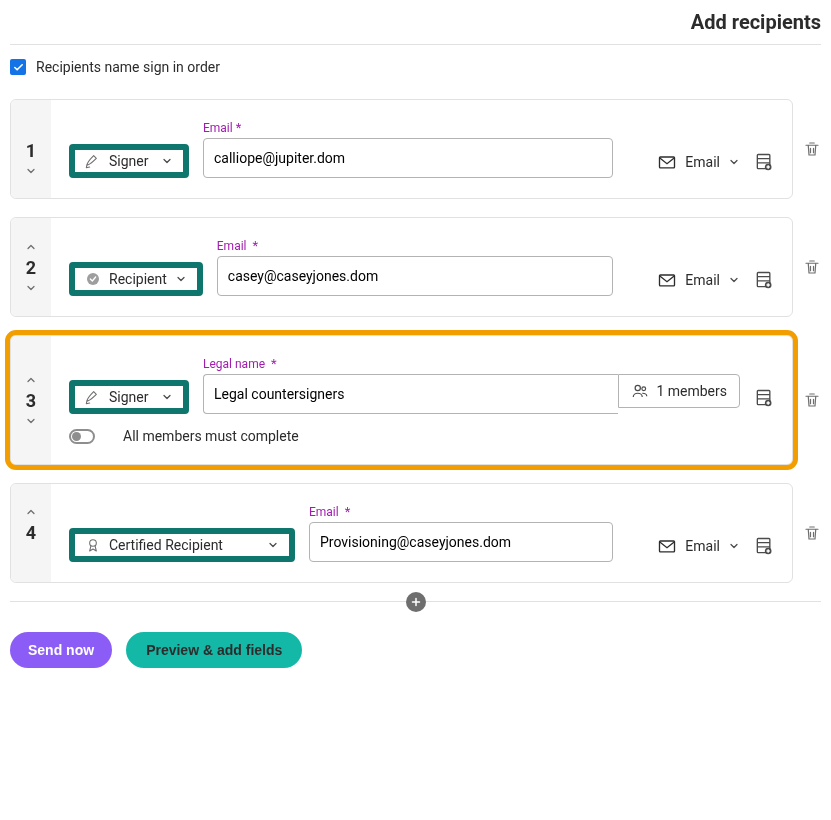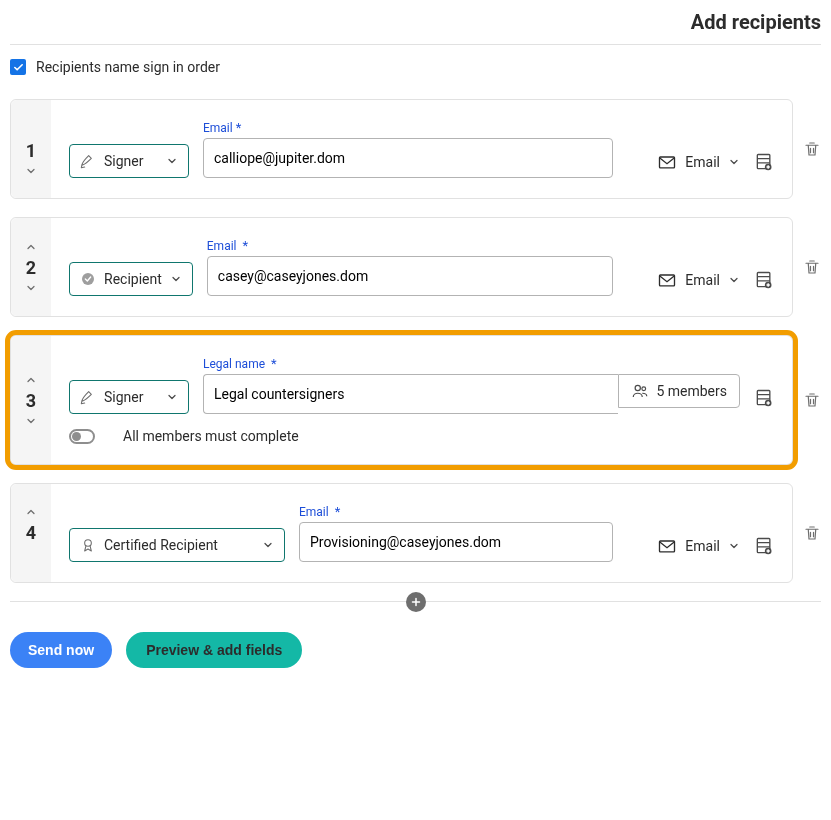--- a/index.html
+++ b/index.html
@@ -78,35 +78,35 @@
       gap: 10px;
     }
     .main-row {
       display: flex;
       align-items: flex-end;
       gap: 14px;
     }
     .role-select {
       height: 34px;
       min-width: 120px;
-      border: 1px solid #0f766e;
+      border: 6px solid #0f766e;
       border-radius: 4px;
       display: flex;
       align-items: center;
       justify-content: space-between;
       padding: 0 10px;
       gap: 8px;
       font-size: 14px;
       cursor: pointer;
       background: #fff;
     }
     .role-select.wide { min-width: 180px; gap: 44px; }
     .role-left { display: flex; align-items: center; gap: 8px; }
     .field-group { flex: 1; display: flex; flex-direction: column; gap: 3px; }
-    .field-label { font-size: 12px; color: #1d4ed8; }
+    .field-label { font-size: 12px; color: #a21caf; }
     .field-label .req { font-size: 13px; }
     .text-input {
       height: 40px;
       border: 1px solid #b3b3b3;
       border-radius: 4px;
       padding: 0 10px;
       font-size: 14px;
       width: 100%;
       font-family: inherit;
     }
@@ -193,21 +193,21 @@
       height: 36px;
       border-radius: 999px;
       padding: 0 18px;
       font-size: 14px;
       font-weight: 700;
       cursor: pointer;
       display: flex;
       align-items: center;
       border: none;
     }
-    .btn-primary { background: #3b82f6; color: #fff; }
+    .btn-primary { background: #8b5cf6; color: #fff; }
     .btn-secondary { background: #14b8a6; color: #2c2c2c; border: 2px solid #14b8a6; }
     svg { display: block; }
     .spacer-up { height: 14px; }
   </style>
 </head>
 <body>
 
 <h1 class="page-title">Add recipients</h1>
 
 <div class="order-row">
@@ -376,21 +376,21 @@
             </div>
             <div class="field-combo">
               <input class="text-input" value="Legal countersigners" style="">
               <div class="members-btn">
                 <svg width="18" height="18" viewBox="0 0 24 24">
                     <circle cx="9" cy="8" r="3.5" stroke="#4b4b4b" stroke-width="1.6" fill="none"></circle>
                     <path d="M3 20c0-3 3-5 6-5s6 2 6 5" stroke="#4b4b4b" stroke-width="1.6" fill="none"></path>
                     <circle cx="17" cy="9" r="2.5" stroke="#4b4b4b" stroke-width="1.6" fill="none"></circle>
                     <path d="M15 15c3 0 6 1 6 4" stroke="#4b4b4b" stroke-width="1.6" fill="none"></path>
                   </svg>
-                <span>5 members</span>
+                <span>1 members</span>
               </div>
             </div>
           </div>
           <div class="contact-btn">
             <svg width="20" height="20" viewBox="0 0 24 24">
                 <rect x="4" y="3" width="15" height="17" rx="1" stroke="#4b4b4b" stroke-width="1.6" fill="none"></rect>
                 <path d="M4 8h15M4 13h15" stroke="#4b4b4b" stroke-width="1.6"></path>
                 <circle cx="17" cy="18" r="4" fill="#4b4b4b"></circle>
                 <path d="M17 16v4M15 18h4" stroke="#fff" stroke-width="1.6"></path>
               </svg>

